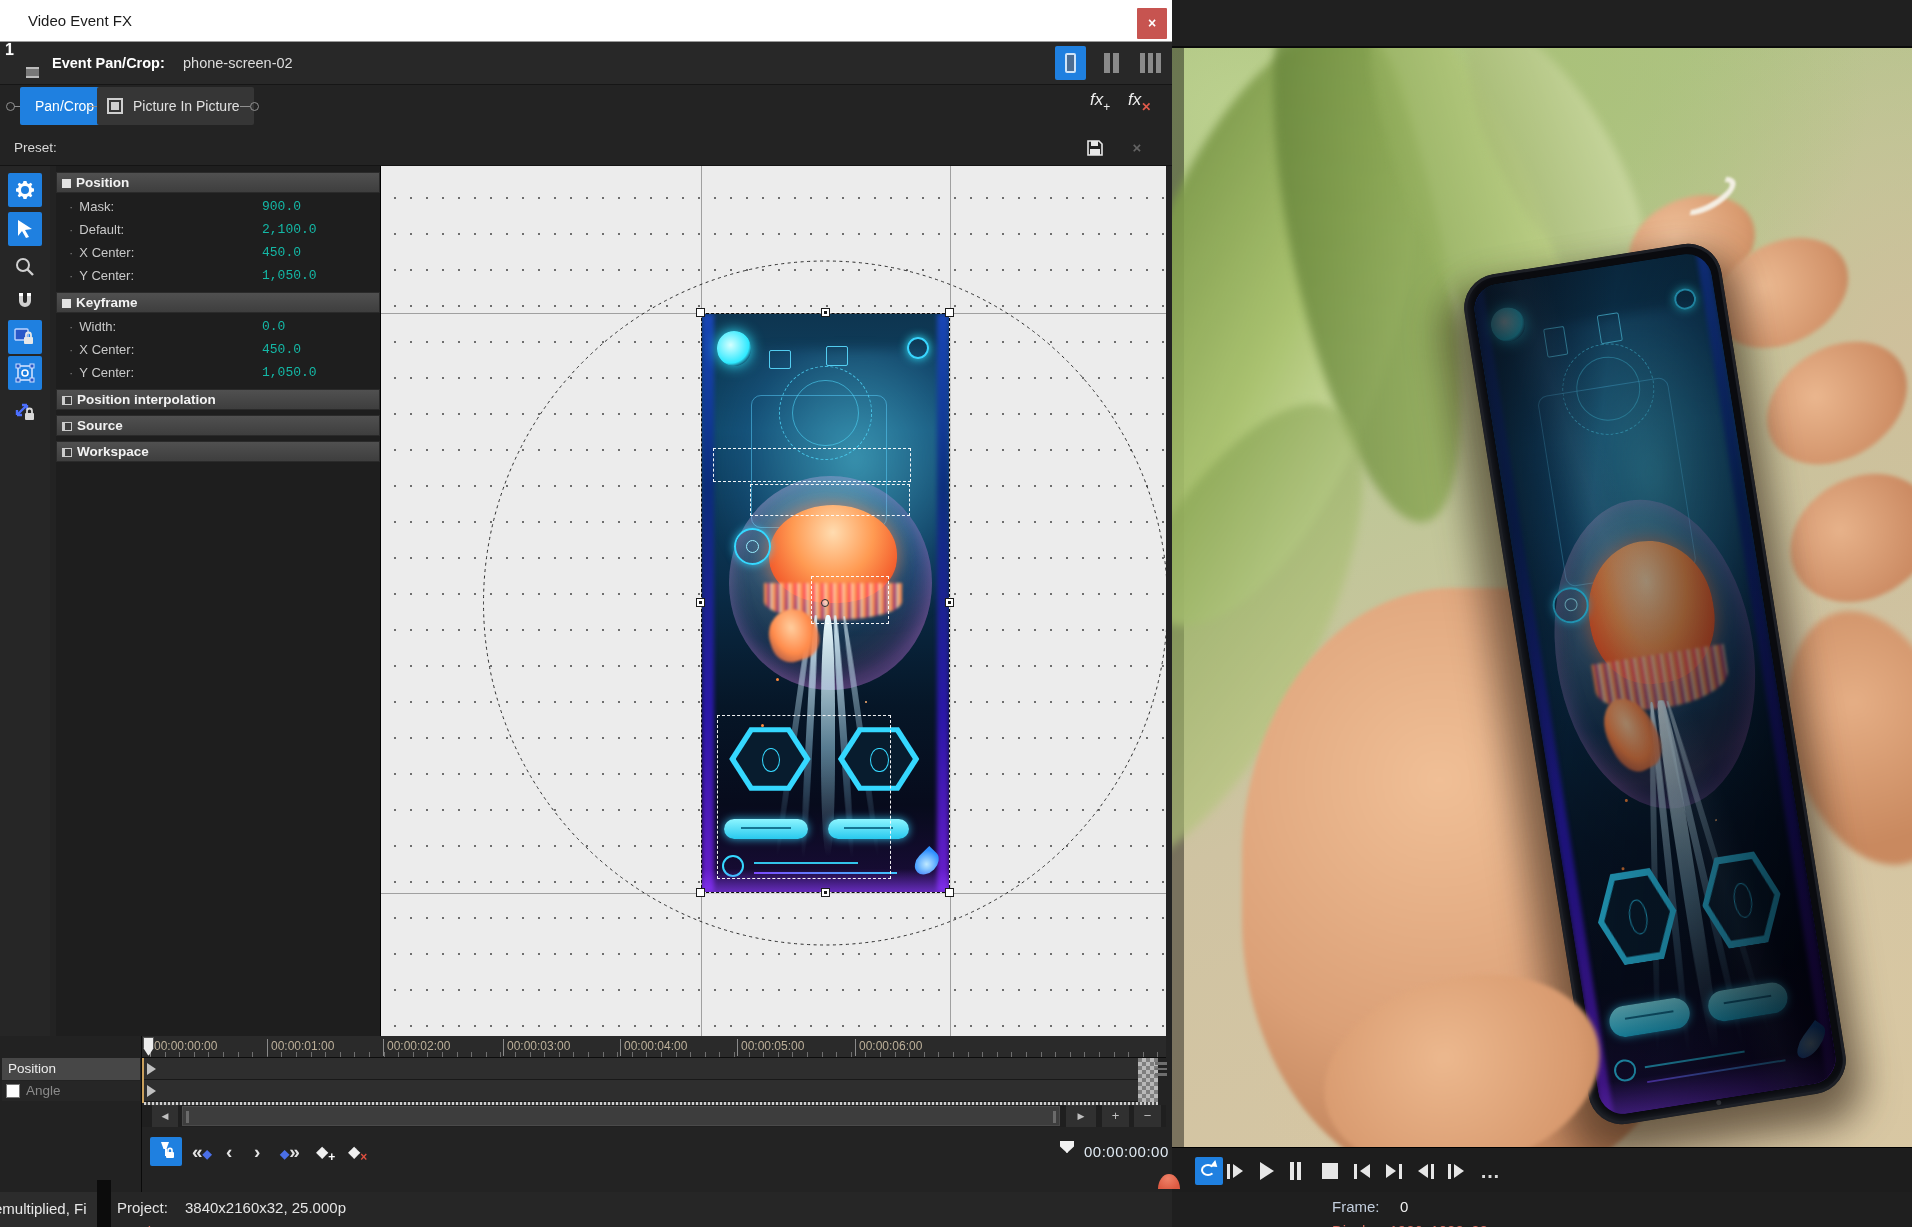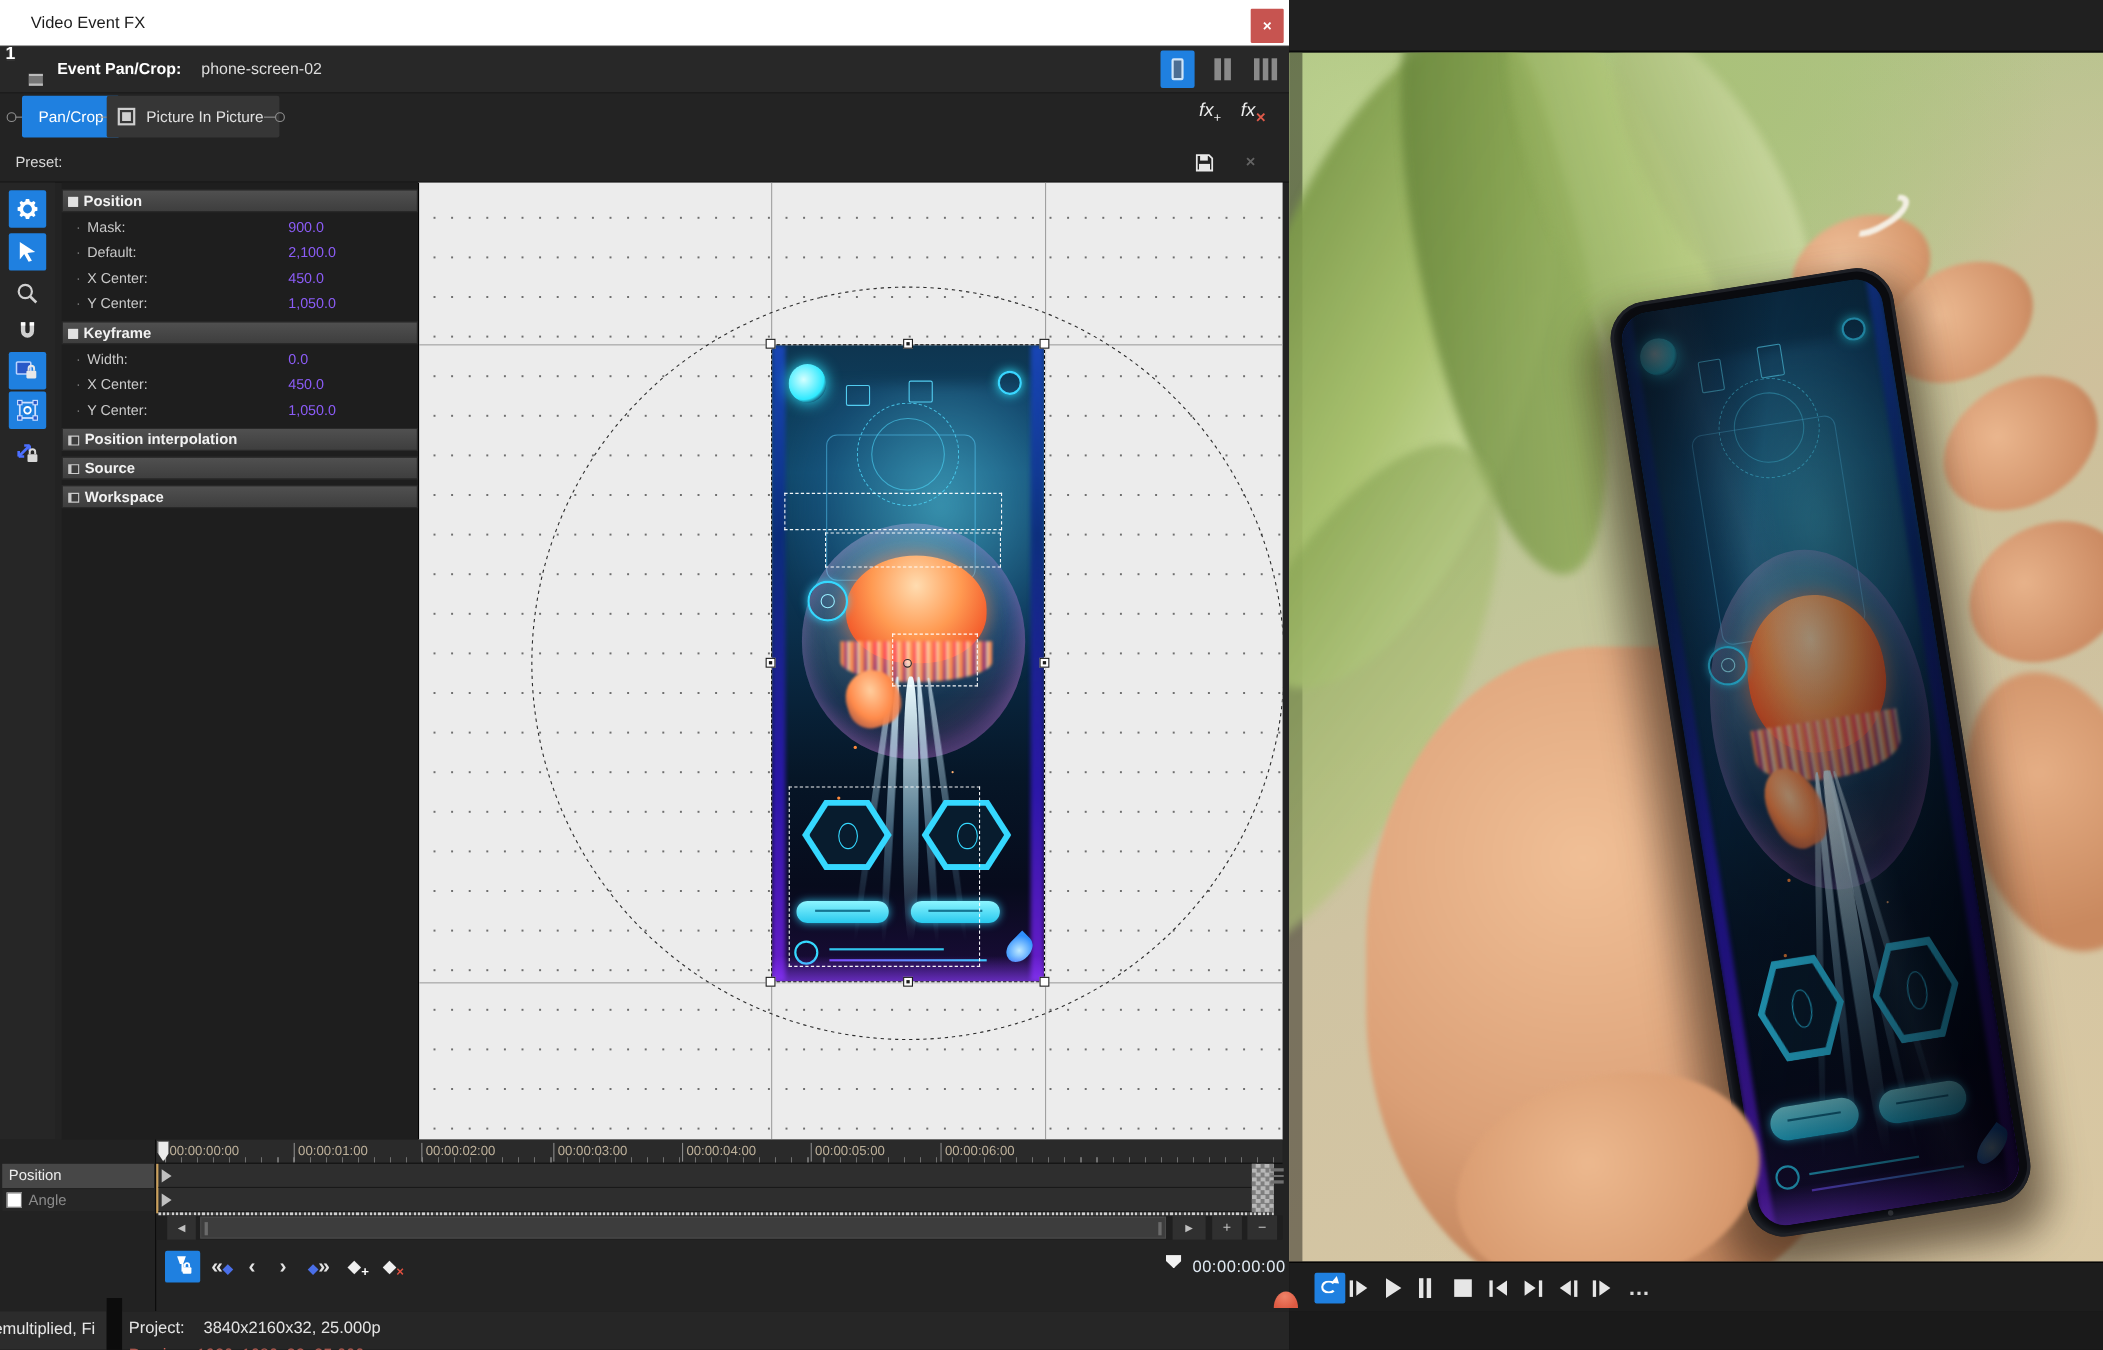--- a/index.html
+++ b/index.html
@@ -63,21 +63,21 @@
   
   #props { position:absolute; left:56px; top:166px; width:324px; height:870px; background:#1e1e1e; padding-top:6px; }
   .ghead { height:21px; background:linear-gradient(#505050,#3e3e3e); border:1px solid #2a2a2a; margin:0 0 2px 0;
     font-size:13.5px; font-weight:bold; color:#f2f2f2; line-height:19px; padding-left:5px; }
   .ghead.gap { margin-top:5px; }
   .mk { display:inline-block; width:9px; height:9px; background:#e2e2e2; border:1px solid #e2e2e2; margin-right:5px; vertical-align:-1px; }
   .mk.closed { background:#3c3c3c; border:1px solid #cccccc; border-left:3px solid #cccccc; width:10px; }
   .prow { position:relative; height:23px; font-size:13px; color:#c9c9c9; line-height:23px; }
   .prow .pl { position:absolute; left:13px; }
   .prow .pl::before { content:"·"; color:#7a7a7a; margin-right:6px; }
-  .prow .pv { position:absolute; left:206px; color:#8b5cf6; }
+  .prow .pv { position:absolute; left:206px; color:#14b8a6;font-family:Liberation Mono, monospace; }
 
   
   #workspace { position:absolute; left:380px; top:166px; width:786px; height:870px; background:#ececec; border-left:1px solid #000;
     background-image:radial-gradient(circle,#6e6e6e .8px,transparent 1px); background-size:16px 36px; background-position:6px 14px; overflow:hidden; }
   .guide-v { position:absolute; top:0; width:1px; height:870px; background:#a0a0a0; }
   .guide-h { position:absolute; left:0; height:1px; width:786px; background:#a0a0a0; }
   #ws-circle { position:absolute; left:0; top:0; }
   #crop-image { position:absolute; left:320px; top:147px; width:249px; height:580px; border:1px dashed #0b0b0b;
     box-shadow:0 0 0 1px rgba(255,255,255,.5); }
   .sel-rect { position:absolute; border:1px dashed rgba(255,255,255,.95); }
@@ -614,15 +614,20 @@
     <div class="tbtn" style="left:246px">
         <div class="tri-l sm"></div>
         <div class="vbar th"></div>
       </div>
     <div class="tbtn" style="left:276px">
         <div class="vbar th"></div>
         <div class="tri-r sm"></div>
       </div>
     <div class="tbtn" style="left:308px" id="t-more">…</div>
   </div>
+  <div id="pv-status">
+    <span class="flbl">Frame:</span>
+    <span class="fval">0</span>
+    <span class="red">Display: 1926x1083x32</span>
+  </div>
 </div>
 
 <div id="rec-dome"></div>
 
 </body></html>

